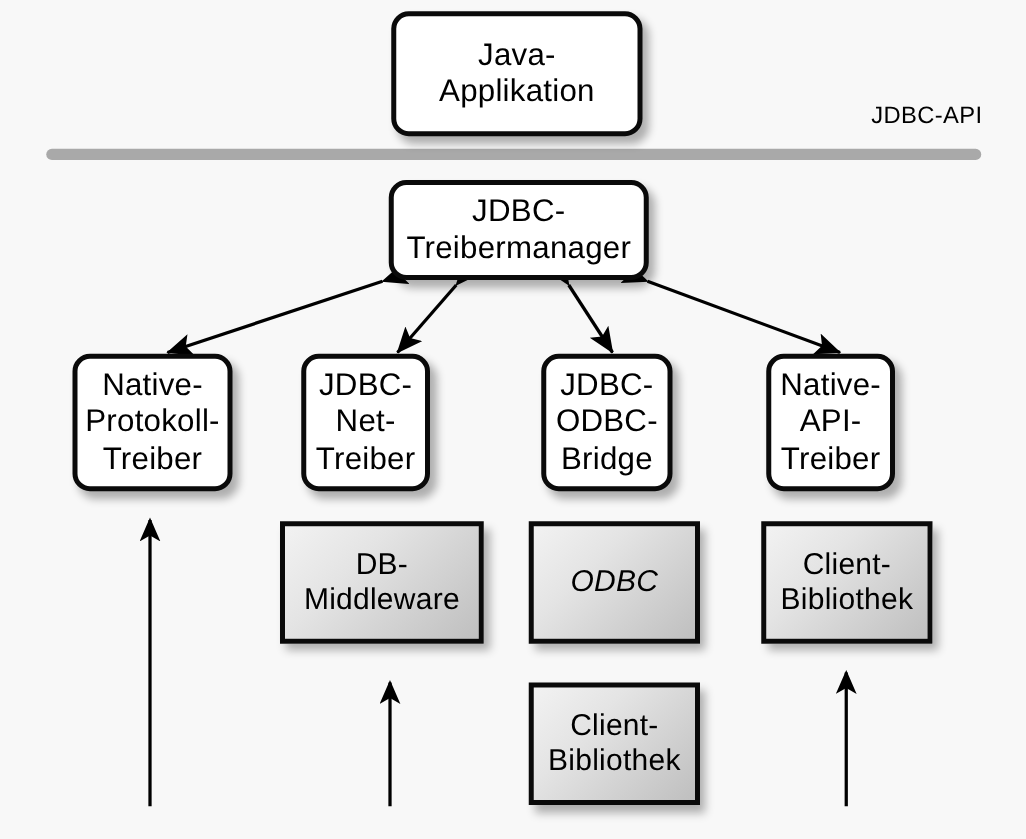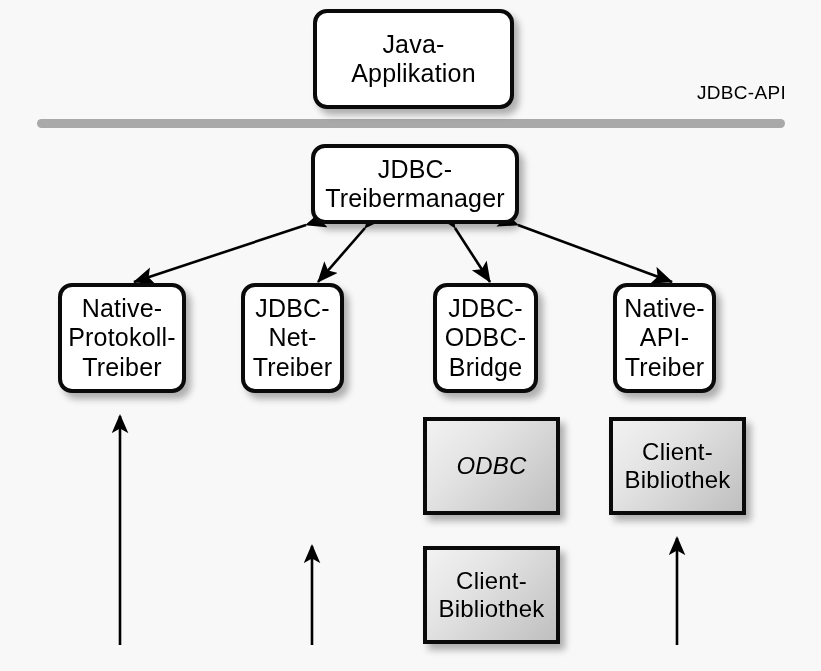--- a/index.html
+++ b/index.html
@@ -132,20 +132,22 @@
 Treiber</div>
 
   <div class="node white" style="left:433px; top:283px; width:105px; height:110px;">JDBC-
 ODBC-
 Bridge</div>
 
   <div class="node white" style="left:613px; top:283px; width:103px; height:110px;">Native-
 API-
 Treiber</div>
 
+  <div class="node gray" style="left:224px; top:417px; width:163px; height:98px;">DB-
+Middleware</div>
 
   <div class="node gray" style="left:423px; top:417px; width:137px; height:98px;font-style:italic;">ODBC</div>
 
   <div class="node gray" style="left:609px; top:417px; width:137px; height:98px;">Client-
 Bibliothek</div>
 
   <div class="node gray" style="left:423px; top:546px; width:137px; height:98px;">Client-
 Bibliothek</div>
 
 </div>

